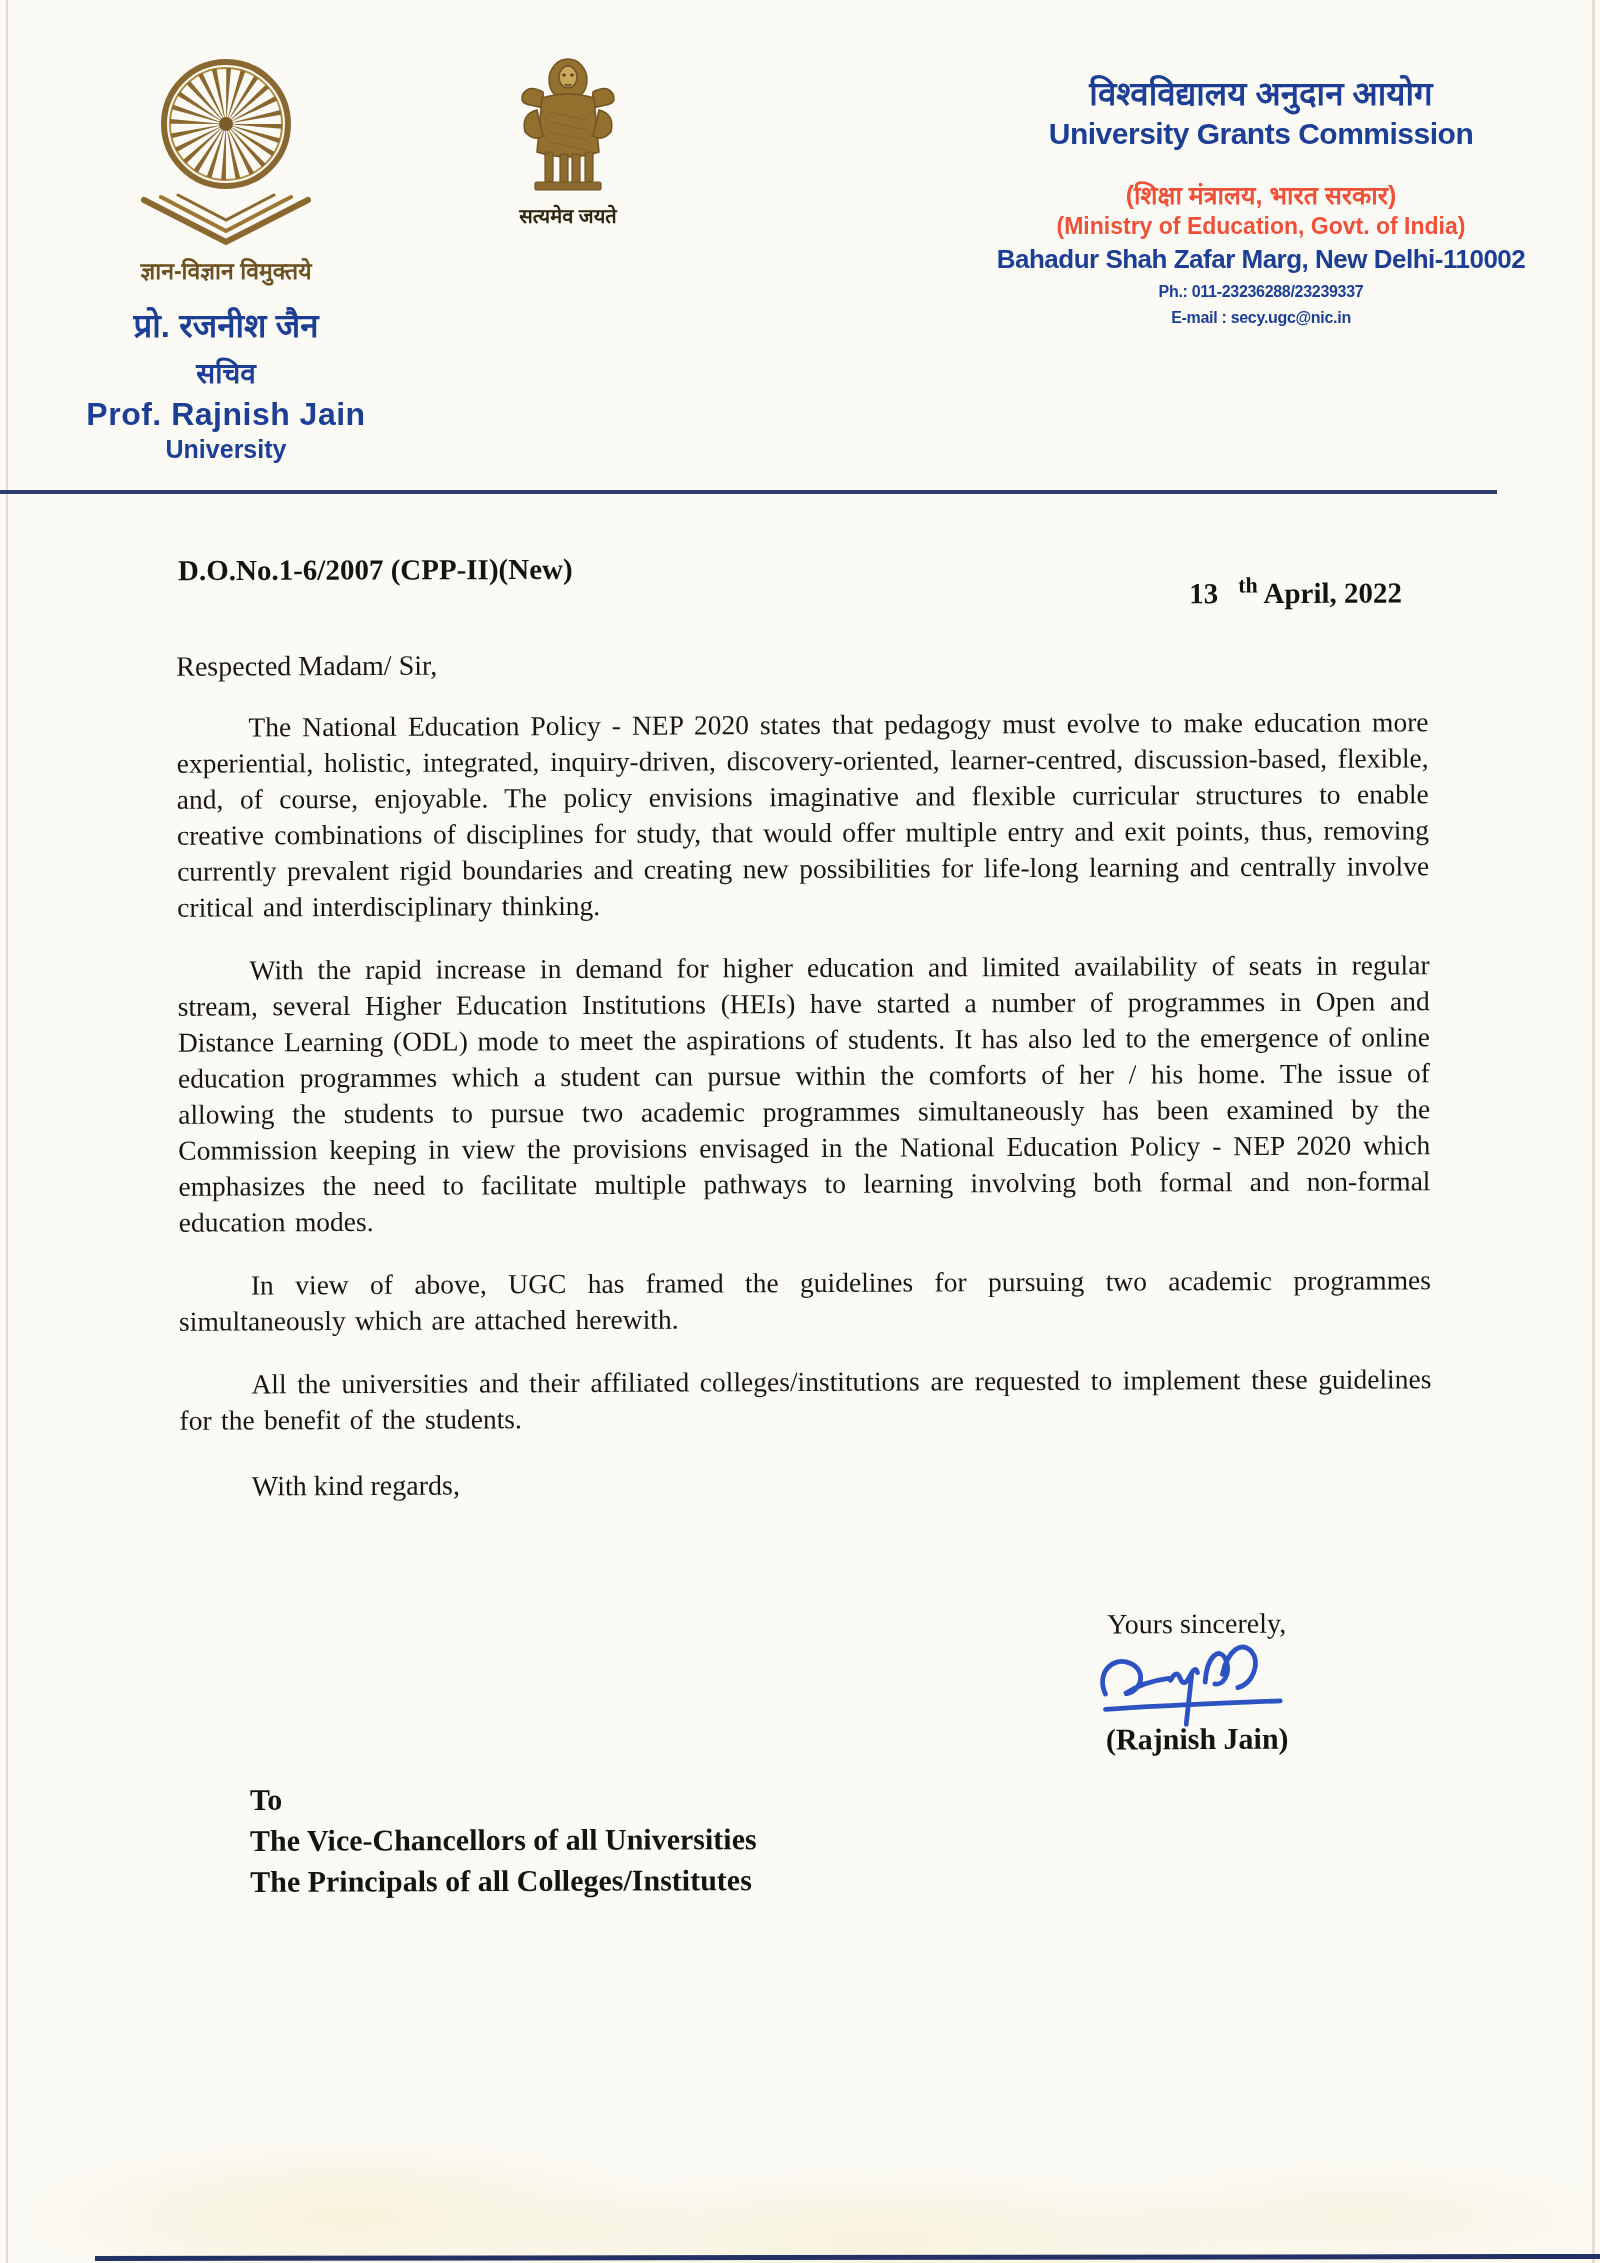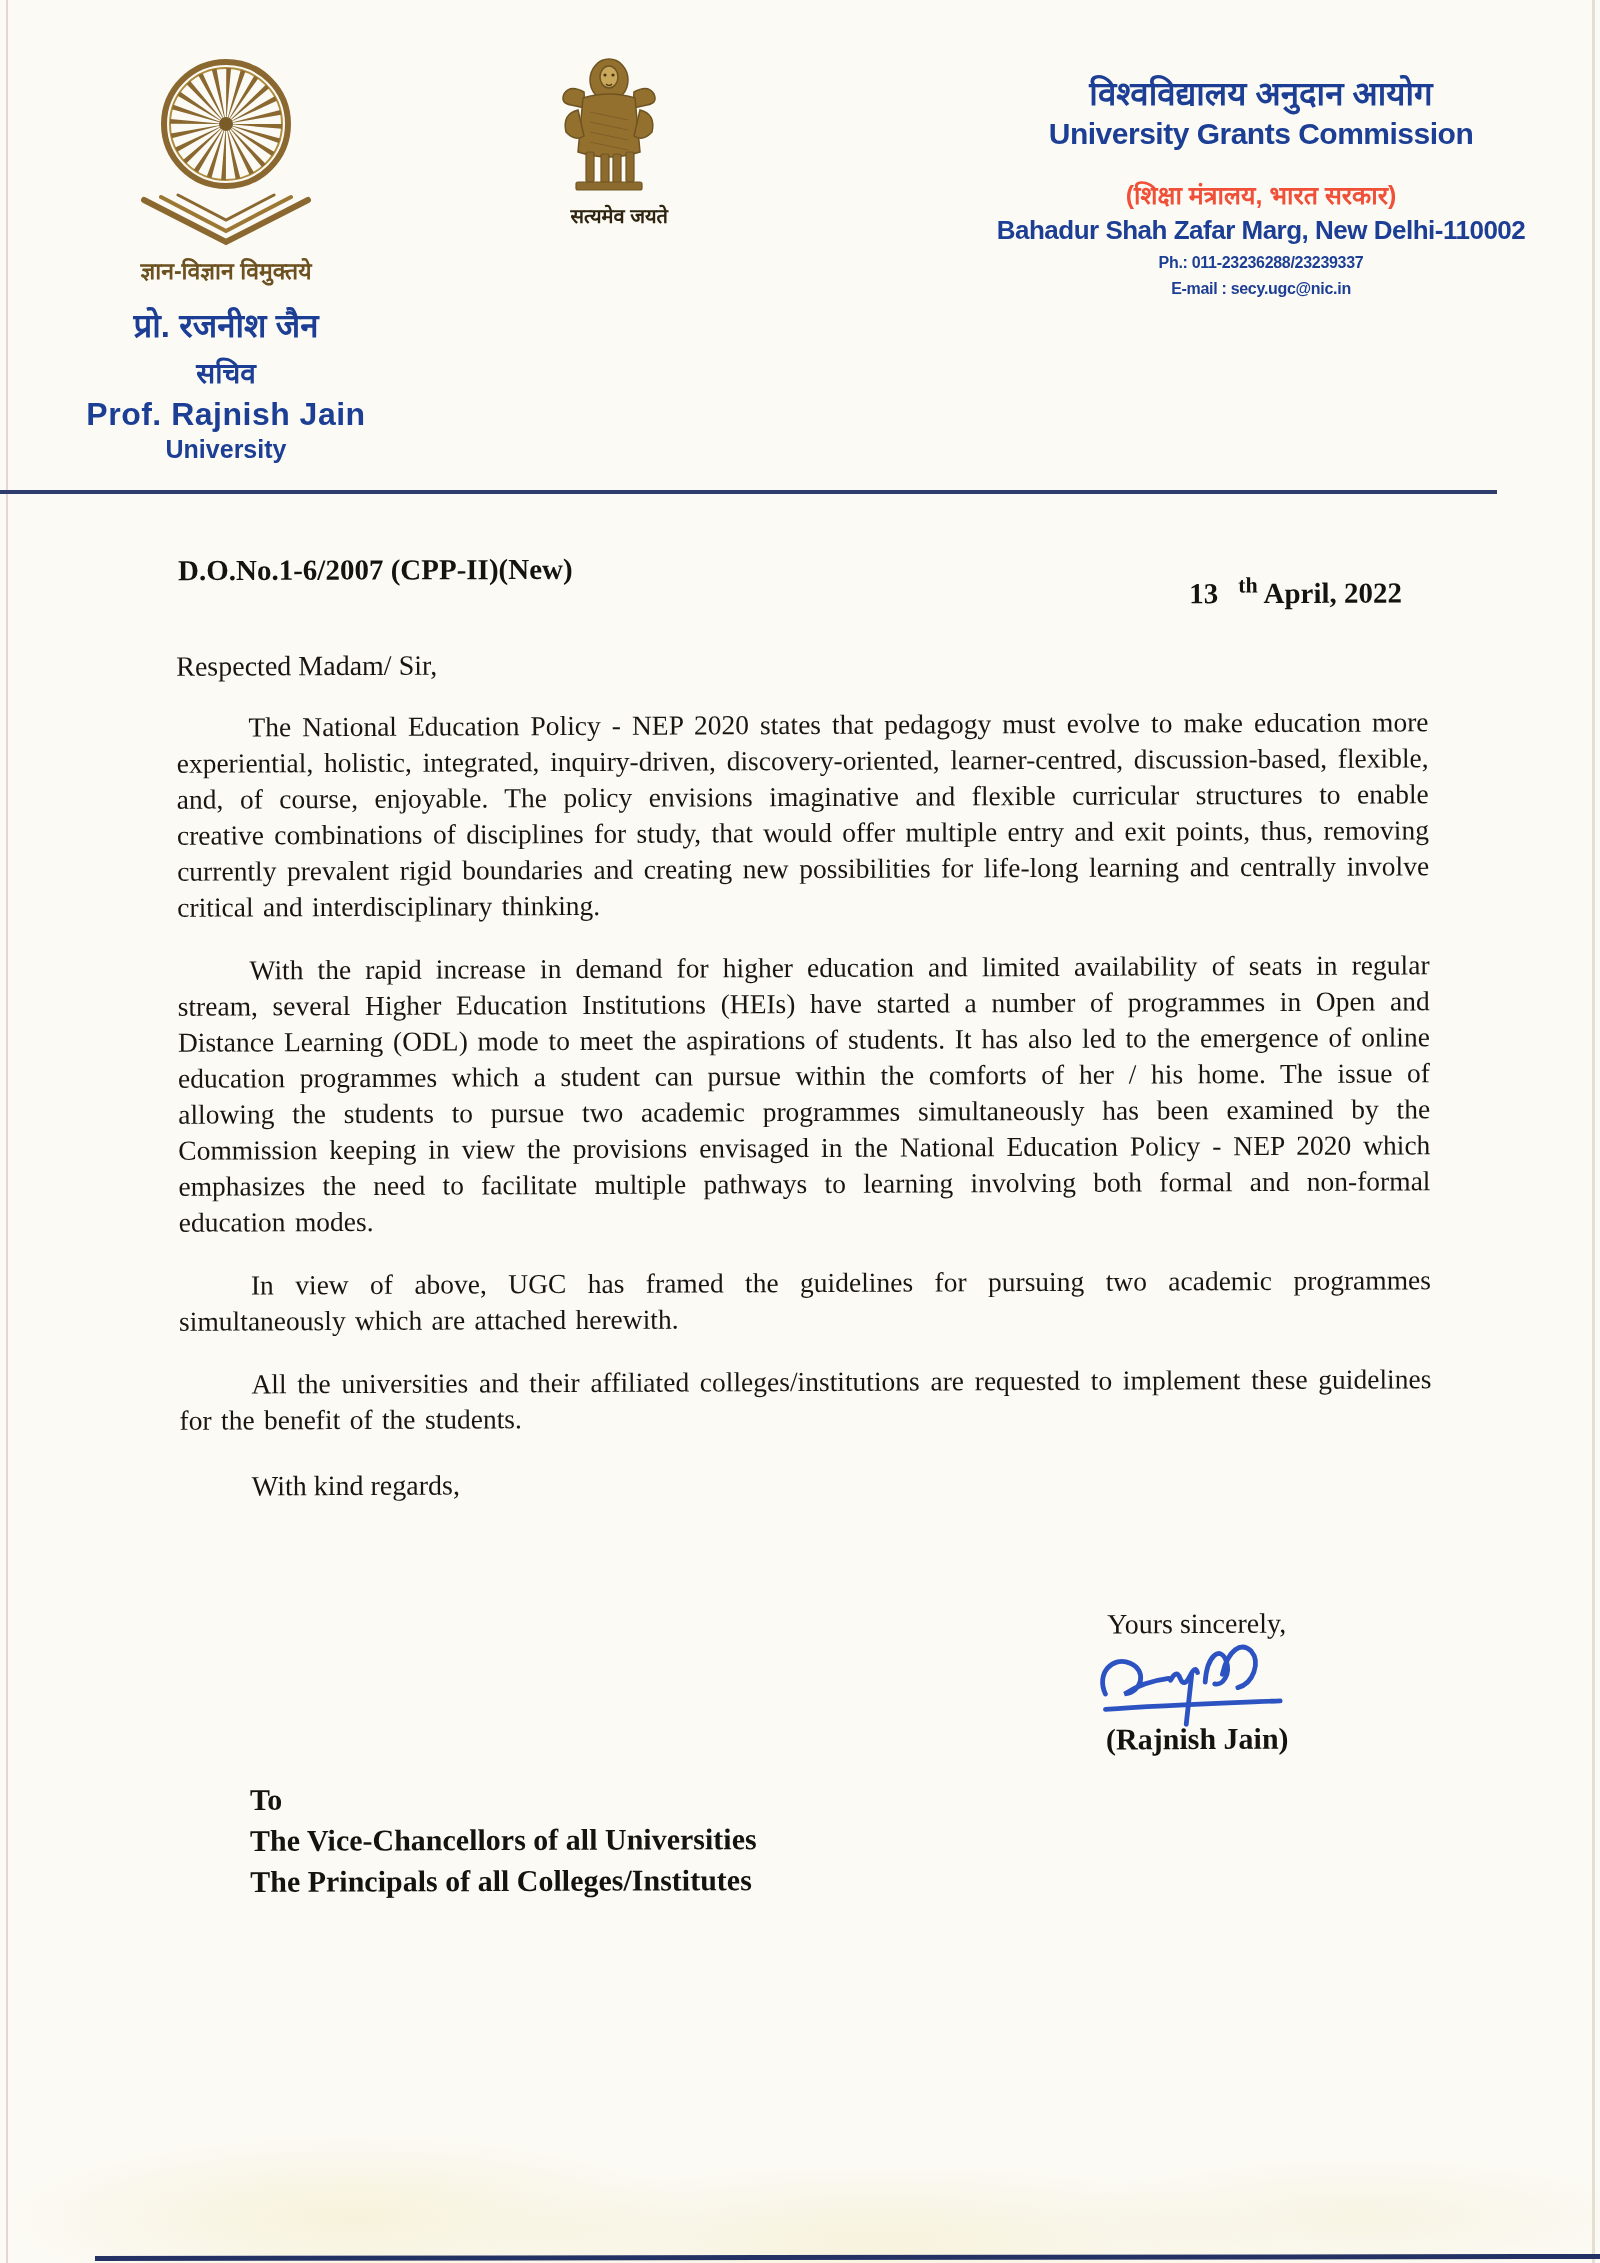--- a/index.html
+++ b/index.html
@@ -26,21 +26,21 @@
   
   .hdr-left{position:absolute;left:45px;top:50px;width:362px;text-align:center;color:#1c3e94;}
   .hdr-left .logo{display:block;margin:0 auto;}
   .logo-caption{font-family:"Liberation Sans",sans-serif;font-weight:bold;color:#6d5120;font-size:23px;margin-top:6px;}
   .name-hi{font-family:"Liberation Sans",sans-serif;font-weight:bold;font-size:33px;margin-top:16px;}
   .title-hi{font-family:"Liberation Sans",sans-serif;font-weight:bold;font-size:28px;margin-top:6px;}
   .name-en{font-family:"Liberation Sans",sans-serif;font-weight:bold;font-size:32px;margin-top:5px;letter-spacing:.5px;}
   .title-en{font-family:"Liberation Sans",sans-serif;font-weight:bold;font-size:25px;margin-top:2px;}
 
   
-  .hdr-center{position:absolute;left:468px;top:52px;width:200px;text-align:right;}
+  .hdr-center{position:absolute;left:468px;top:52px;width:200px;text-align:center;}
   .emblem-caption{font-family:"Liberation Sans",sans-serif;font-weight:bold;font-size:20px;color:#2e2410;margin-top:4px;}
 
   
   .hdr-right{position:absolute;left:966px;top:70px;width:590px;text-align:center;}
   .org-hi{font-family:"Liberation Sans",sans-serif;font-weight:bold;font-size:33px;color:#1c3e94;}
   .org-en{font-family:"Liberation Sans",sans-serif;font-weight:bold;font-size:30px;color:#1c3e94;letter-spacing:-0.5px;margin-top:2px;}
   .min-hi{font-family:"Liberation Sans",sans-serif;font-weight:bold;font-size:25px;color:#f05038;margin-top:26px;}
   .min-en{font-family:"Liberation Sans",sans-serif;font-weight:bold;font-size:23px;color:#f05038;margin-top:2px;}
   .addr-hi{font-family:"Liberation Sans",sans-serif;font-weight:bold;font-size:27px;color:#1c3e94;margin-top:24px;}
   .addr-en{font-family:"Liberation Sans",sans-serif;font-weight:bold;font-size:26px;color:#1c3e94;margin-top:4px;letter-spacing:-0.5px;}
@@ -121,20 +121,21 @@
       <circle cx="63" cy="23" r="1.6" fill="#4a3512"></circle>
       <path d="M56,32 q3,3 6,0" fill="none" stroke="#4a3512" stroke-width="1.5"></path>
     </svg>
     <div class="emblem-caption">सत्यमेव जयते</div>
   </div>
 
   <div class="hdr-right">
     <div class="org-hi">विश्वविद्यालय अनुदान आयोग</div>
     <div class="org-en">University Grants Commission</div>
     <div class="min-hi">(शिक्षा मंत्रालय, भारत सरकार)</div>
+    <div class="min-en">(Ministry of Education, Govt. of India)</div>
     <div class="addr-en">Bahadur Shah Zafar Marg, New Delhi-110002</div>
     <div class="contact">Ph.: 011-23236288/23239337</div>
     <div class="contact">E-mail : secy.ugc@nic.in</div>
   </div>
 
   <div class="divider"></div>
 
   <div class="ref-row">
     <span class="ref-no">D.O.No.1-6/2007 (CPP-II)(New)</span>
     <span class="date"><span>13</span><sup>th</sup><span> April, 2022</span></span>

